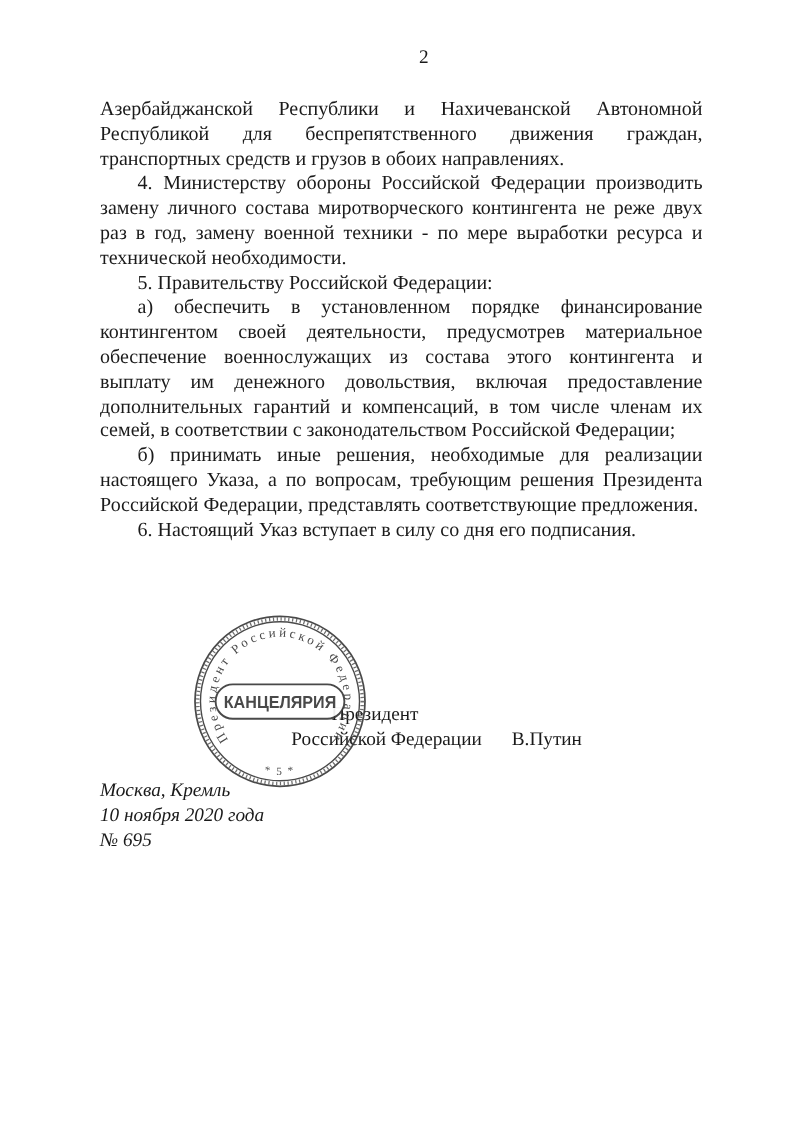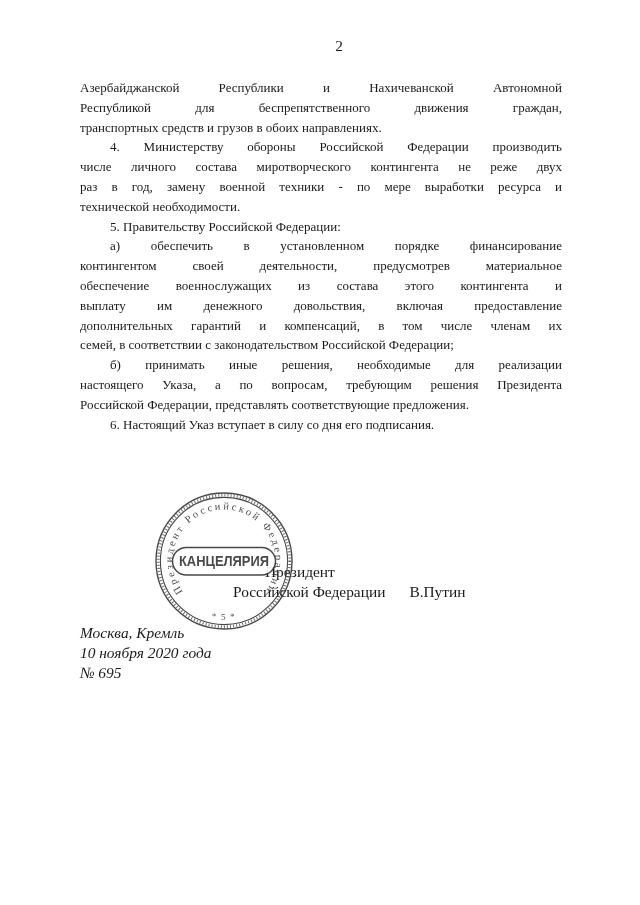--- a/index.html
+++ b/index.html
@@ -27,21 +27,21 @@
     width: 518px;
     text-align: center;
     font-size: 15.4px;
     line-height: 19.8px;
   }
   .document-body {
     position: absolute;
     top: 78px;
     left: 80px;
     width: 482px;
-    font-size: 13px;
+    font-size: 16px;
     line-height: 19.8px;
   }
   .para .line {
     text-align: justify;
     text-align-last: justify;
     height: 19.8px;
     white-space: normal;
   }
   .para .line.last-line {
     text-align-last: left;
@@ -122,21 +122,21 @@
   <div class="page-number">2</div>
 
   <div class="document-body">
       <div class="para">
         <div class="line first-line">Азербайджанской Республики и Нахичеванской Автономной</div>
         <div class="line">Республикой для беспрепятственного движения граждан,</div>
         <div class="line last-line">транспортных средств и грузов в обоих направлениях.</div>
       </div>
       <div class="para indented">
         <div class="line first-line">4. Министерству обороны Российской Федерации производить</div>
-        <div class="line">числе личного состава миротворческого контингента не реже двух</div>
+        <div class="line">замену личного состава миротворческого контингента не реже двух</div>
         <div class="line">раз в год, замену военной техники - по мере выработки ресурса и</div>
         <div class="line last-line">технической необходимости.</div>
       </div>
       <div class="para indented">
         <div class="line first-line last-line">5. Правительству Российской Федерации:</div>
       </div>
       <div class="para indented">
         <div class="line first-line">а) обеспечить в установленном порядке финансирование</div>
         <div class="line">контингентом своей деятельности, предусмотрев материальное</div>
         <div class="line">обеспечение военнослужащих из состава этого контингента и</div>

